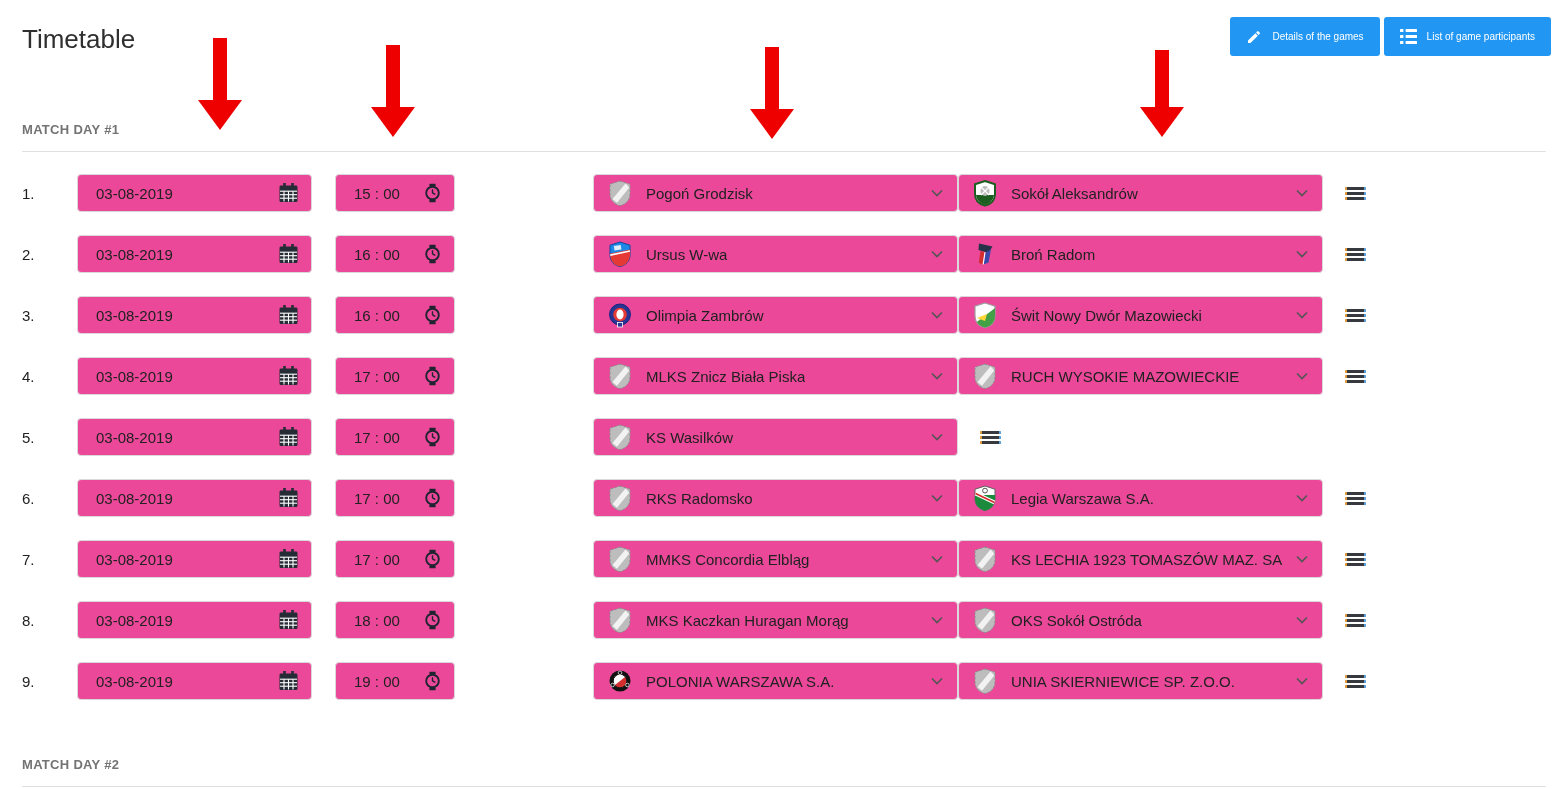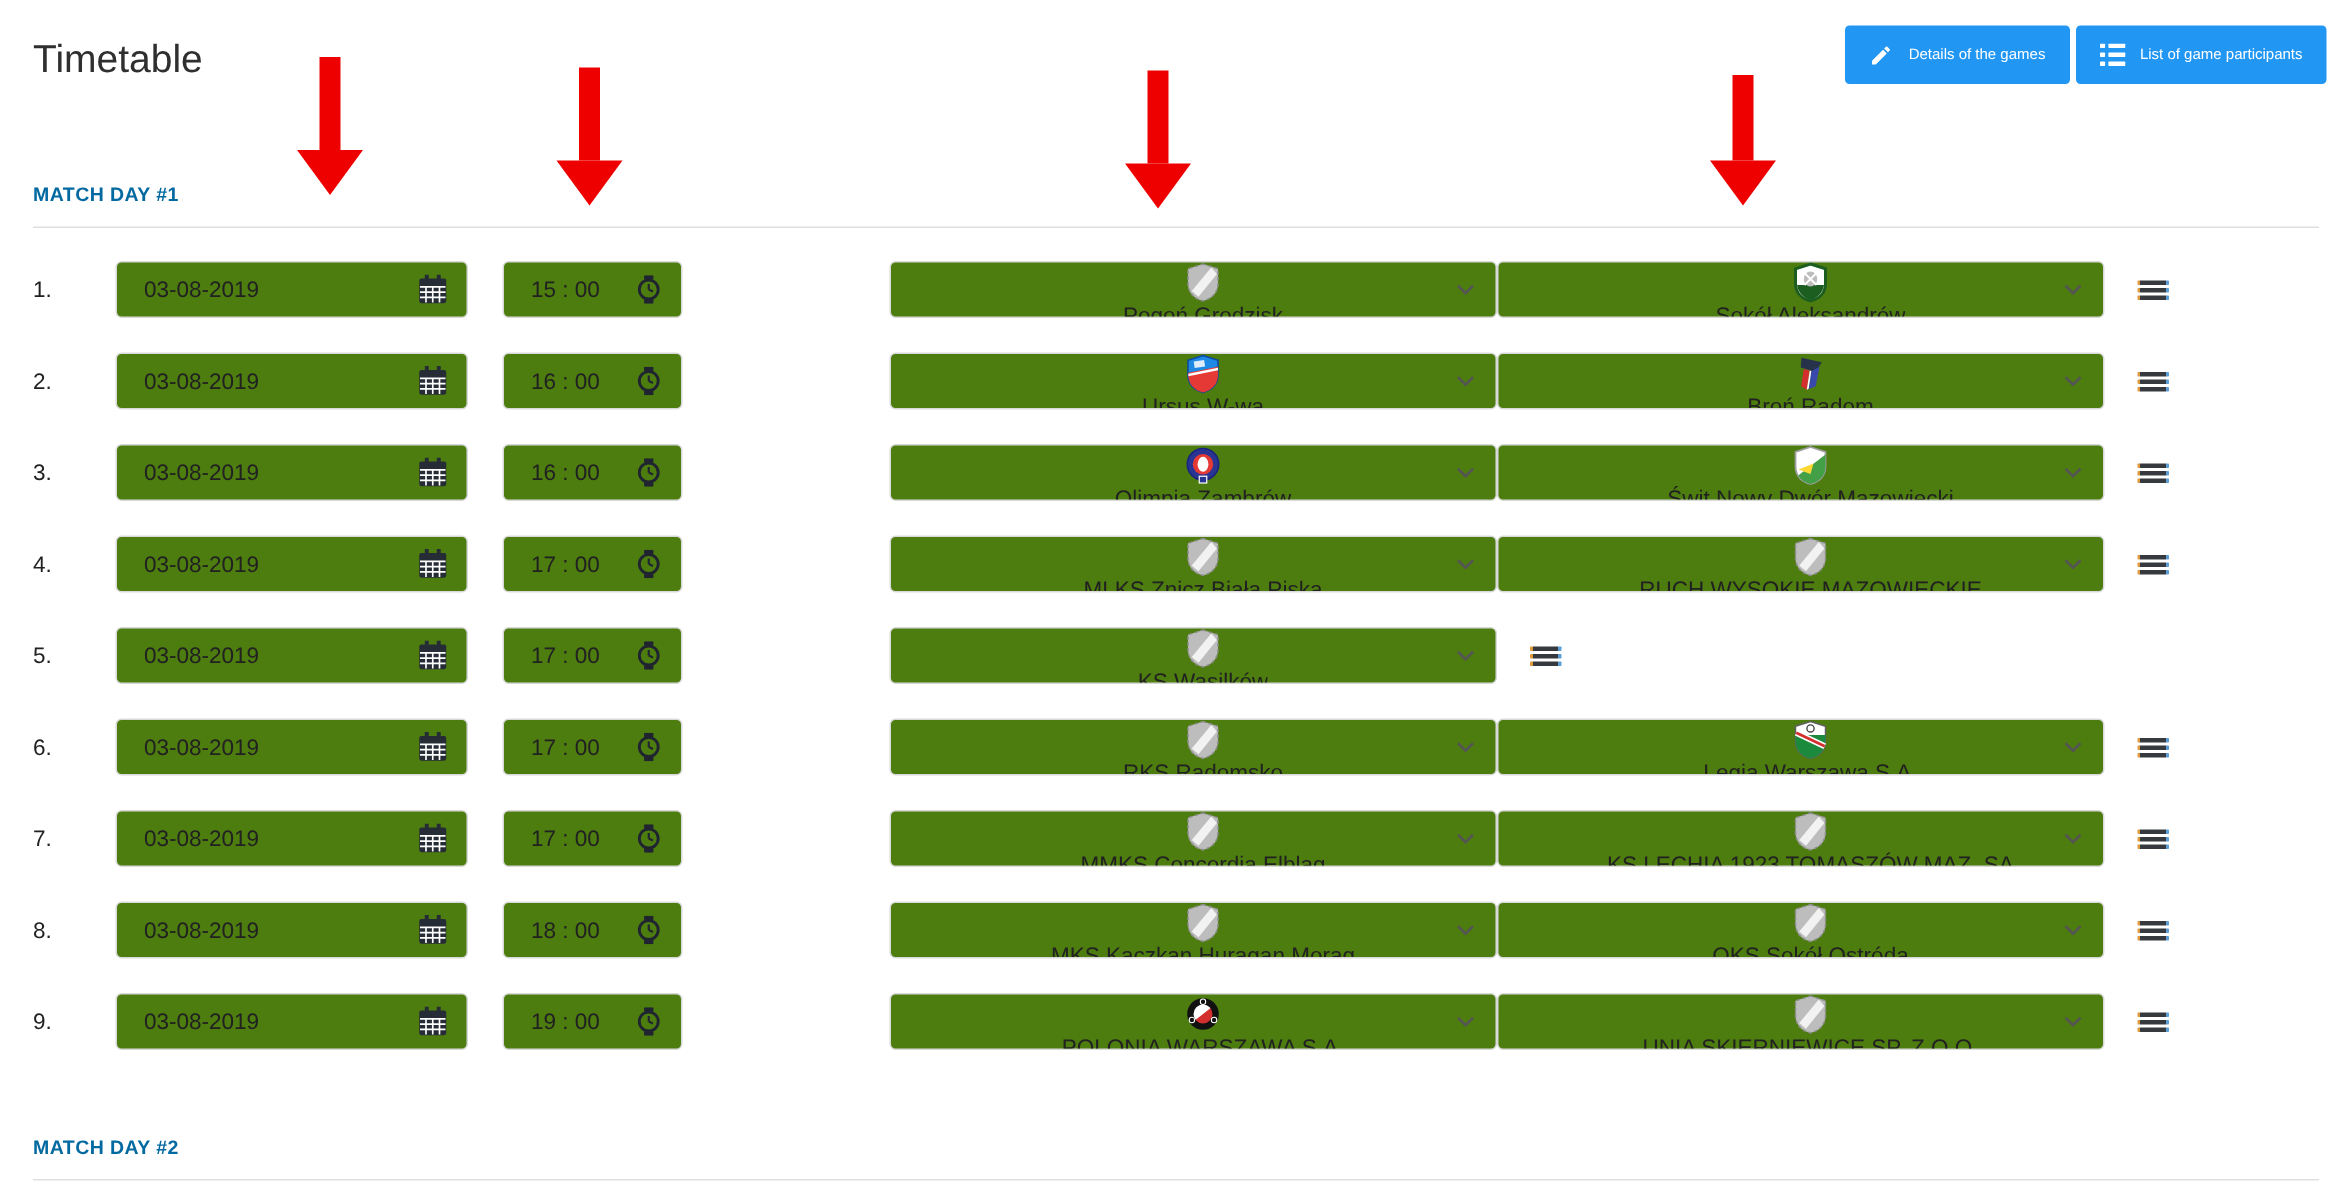--- a/index.html
+++ b/index.html
@@ -20,37 +20,37 @@
   .arrow { position:absolute; z-index:1; width:44px; }
   .arrow .stem { width:14px; margin:0 auto; background:var(--arrow,#ee0000); }
   .arrow .head { width:0; height:0; border-left:22px solid transparent; border-right:22px solid transparent;
                  border-top:30px solid var(--arrow,#ee0000); }
   .arrow-1 { left:198px; top:38px; }  .arrow-1 .stem { height:62px; }
   .arrow-2 { left:371px; top:45px; }  .arrow-2 .stem { height:62px; }
   .arrow-3 { left:750px; top:47px; }  .arrow-3 .stem { height:62px; }
   .arrow-4 { left:1140px; top:50px; } .arrow-4 .stem { height:57px; }
 
   
-  .section-header { padding-left:22px; font-size:13px; font-weight:700; letter-spacing:.3px; color:#0369a1; }
+  .section-header { padding-left:22px; font-size:13px; font-weight:700; letter-spacing:.3px; color:#737373; }
   .sec1 .section-header { margin-top:66px; }
   .sec2 .section-header { margin-top:57px; }
   .divider { margin:14px 0 0 22px; margin-right:21px; border:none; border-top:1px solid #e0e0e0; height:0; }
   .rows { margin-top:22px; }
 
   
   .match-row { display:flex; align-items:center; height:38px; margin:0 0 23px 22px; }
   .row-number { width:55px; font-size:15px; color:#212121; }
-  .field { position:relative; height:38px; border:1px solid #d9d9d9; border-radius:4px; background:#4d7c0f;
+  .field { position:relative; height:38px; border:1px solid #d9d9d9; border-radius:4px; background:#ec4899;
            display:flex; align-items:center; }
   .date-field { width:235px; }
   .time-field { width:120px; margin-left:23px; }
   .field .value { font-size:15px; padding-left:18px; color:#212121; }
   .field .icon-right { position:absolute; right:13px; top:50%; transform:translateY(-50%); display:flex; }
 
-  .team-select { width:405px; cursor:pointer;flex-direction:column; }
+  .team-select { width:365px; cursor:pointer; }
   .home-select { margin-left:138px; }
   .away-select { }
   .team-select .badge { margin-left:13px; display:flex; width:26px; justify-content:center; }
   .team-select .team-name { font-size:15px; margin-left:13px; white-space:nowrap; overflow:hidden; color:#212121; }
   .team-select .chev { position:absolute; right:14px; top:50%; transform:translateY(-50%); display:flex; }
 
   .drag-handle { margin-left:22px; width:21px; cursor:grab; }
   .drag-handle .bar { height:3px; margin:2px 0; border-radius:.5px;
       background:linear-gradient(90deg,#e09a3e 0 2px,#36393d 2px calc(100% - 2px),#5c9fd6 calc(100% - 2px)); }
 </style>

